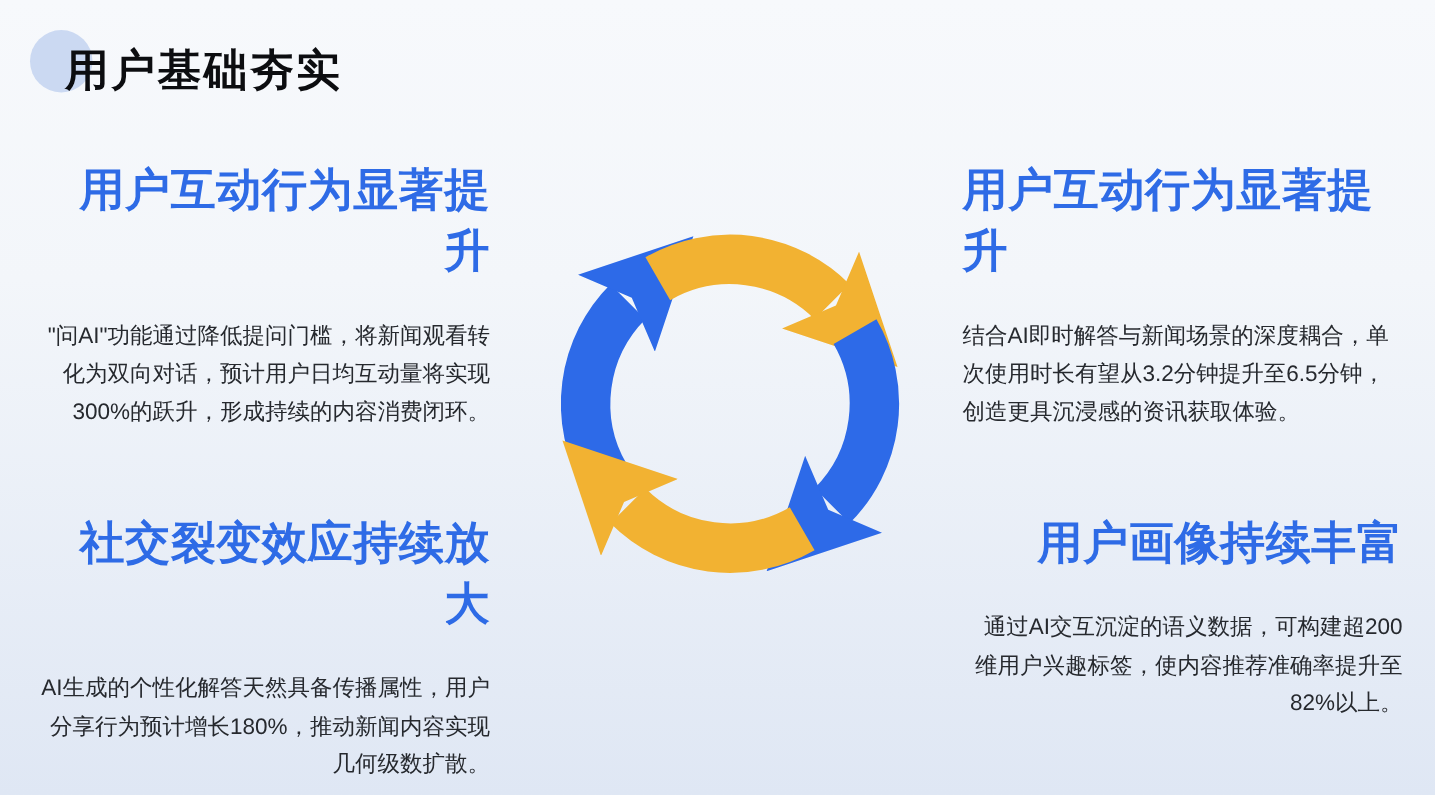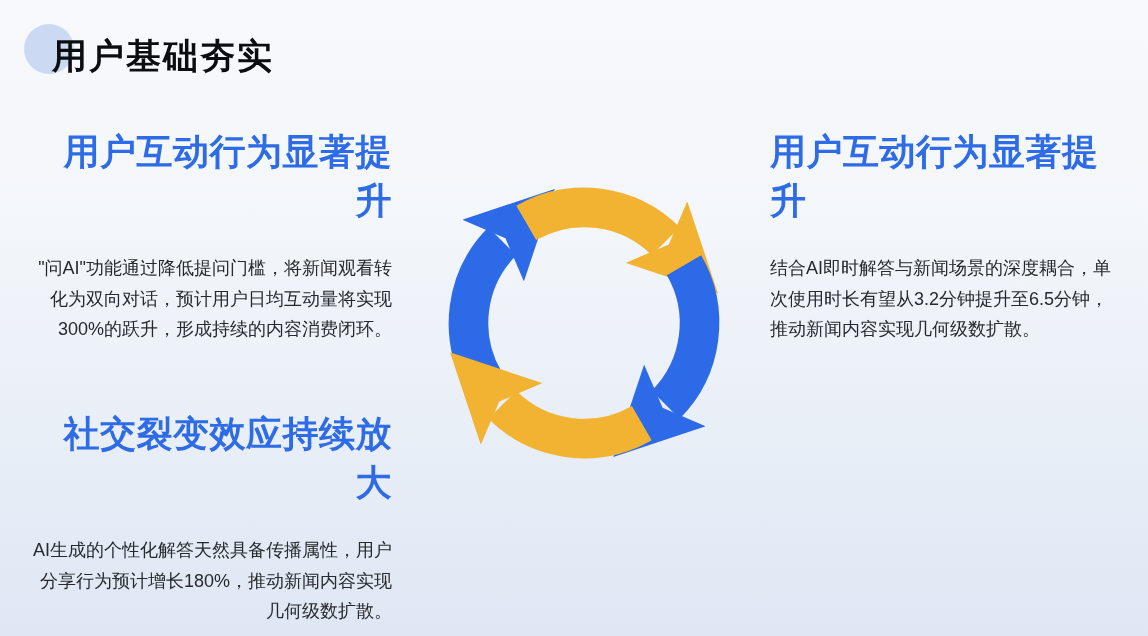--- a/index.html
+++ b/index.html
@@ -87,28 +87,32 @@
     <h1 class="title">用户基础夯实</h1>
   </div>
 
   <section class="block left-col row-top">
     <h2>用户互动行为显著提升</h2>
     <p>"问AI"功能通过降低提问门槛，将新闻观看转化为双向对话，预计用户日均互动量将实现300%的跃升，形成持续的内容消费闭环。</p>
   </section>
 
   <section class="block right-col row-top">
     <h2>用户互动行为显著提升</h2>
-    <p>结合AI即时解答与新闻场景的深度耦合，单次使用时长有望从3.2分钟提升至6.5分钟，推动新闻内容实现几何级数扩散。</p>
+    <p>结合AI即时解答与新闻场景的深度耦合，单次使用时长有望从3.2分钟提升至6.5分钟，创造更具沉浸感的资讯获取体验。</p>
   </section>
 
   <section class="block left-col row-bottom">
     <h2>社交裂变效应持续放大</h2>
     <p>AI生成的个性化解答天然具备传播属性，用户分享行为预计增长180%，推动新闻内容实现几何级数扩散。</p>
   </section>
 
+  <section class="block right-col row-bottom">
+    <h2>用户画像持续丰富</h2>
+    <p>通过AI交互沉淀的语义数据，可构建超200维用户兴趣标签，使内容推荐准确率提升至82%以上。</p>
+  </section>
 
   <svg class="cycle" viewBox="0 0 300 300" xmlns="http://www.w3.org/2000/svg" aria-hidden="true">
     <defs>
       <marker id="head-blue" viewBox="0 0 10 10" refX="1.5" refY="5" markerWidth="2.2" markerHeight="2.2" orient="auto" markerUnits="strokeWidth">
         <path d="M0,0 L10,5 L0,10 L2,5 z" fill="#2D6AE8"></path>
       </marker>
       <marker id="head-yellow" viewBox="0 0 10 10" refX="1.5" refY="5" markerWidth="2.2" markerHeight="2.2" orient="auto" markerUnits="strokeWidth">
         <path d="M0,0 L10,5 L0,10 L2,5 z" fill="#F2B232"></path>
       </marker>
     </defs>

